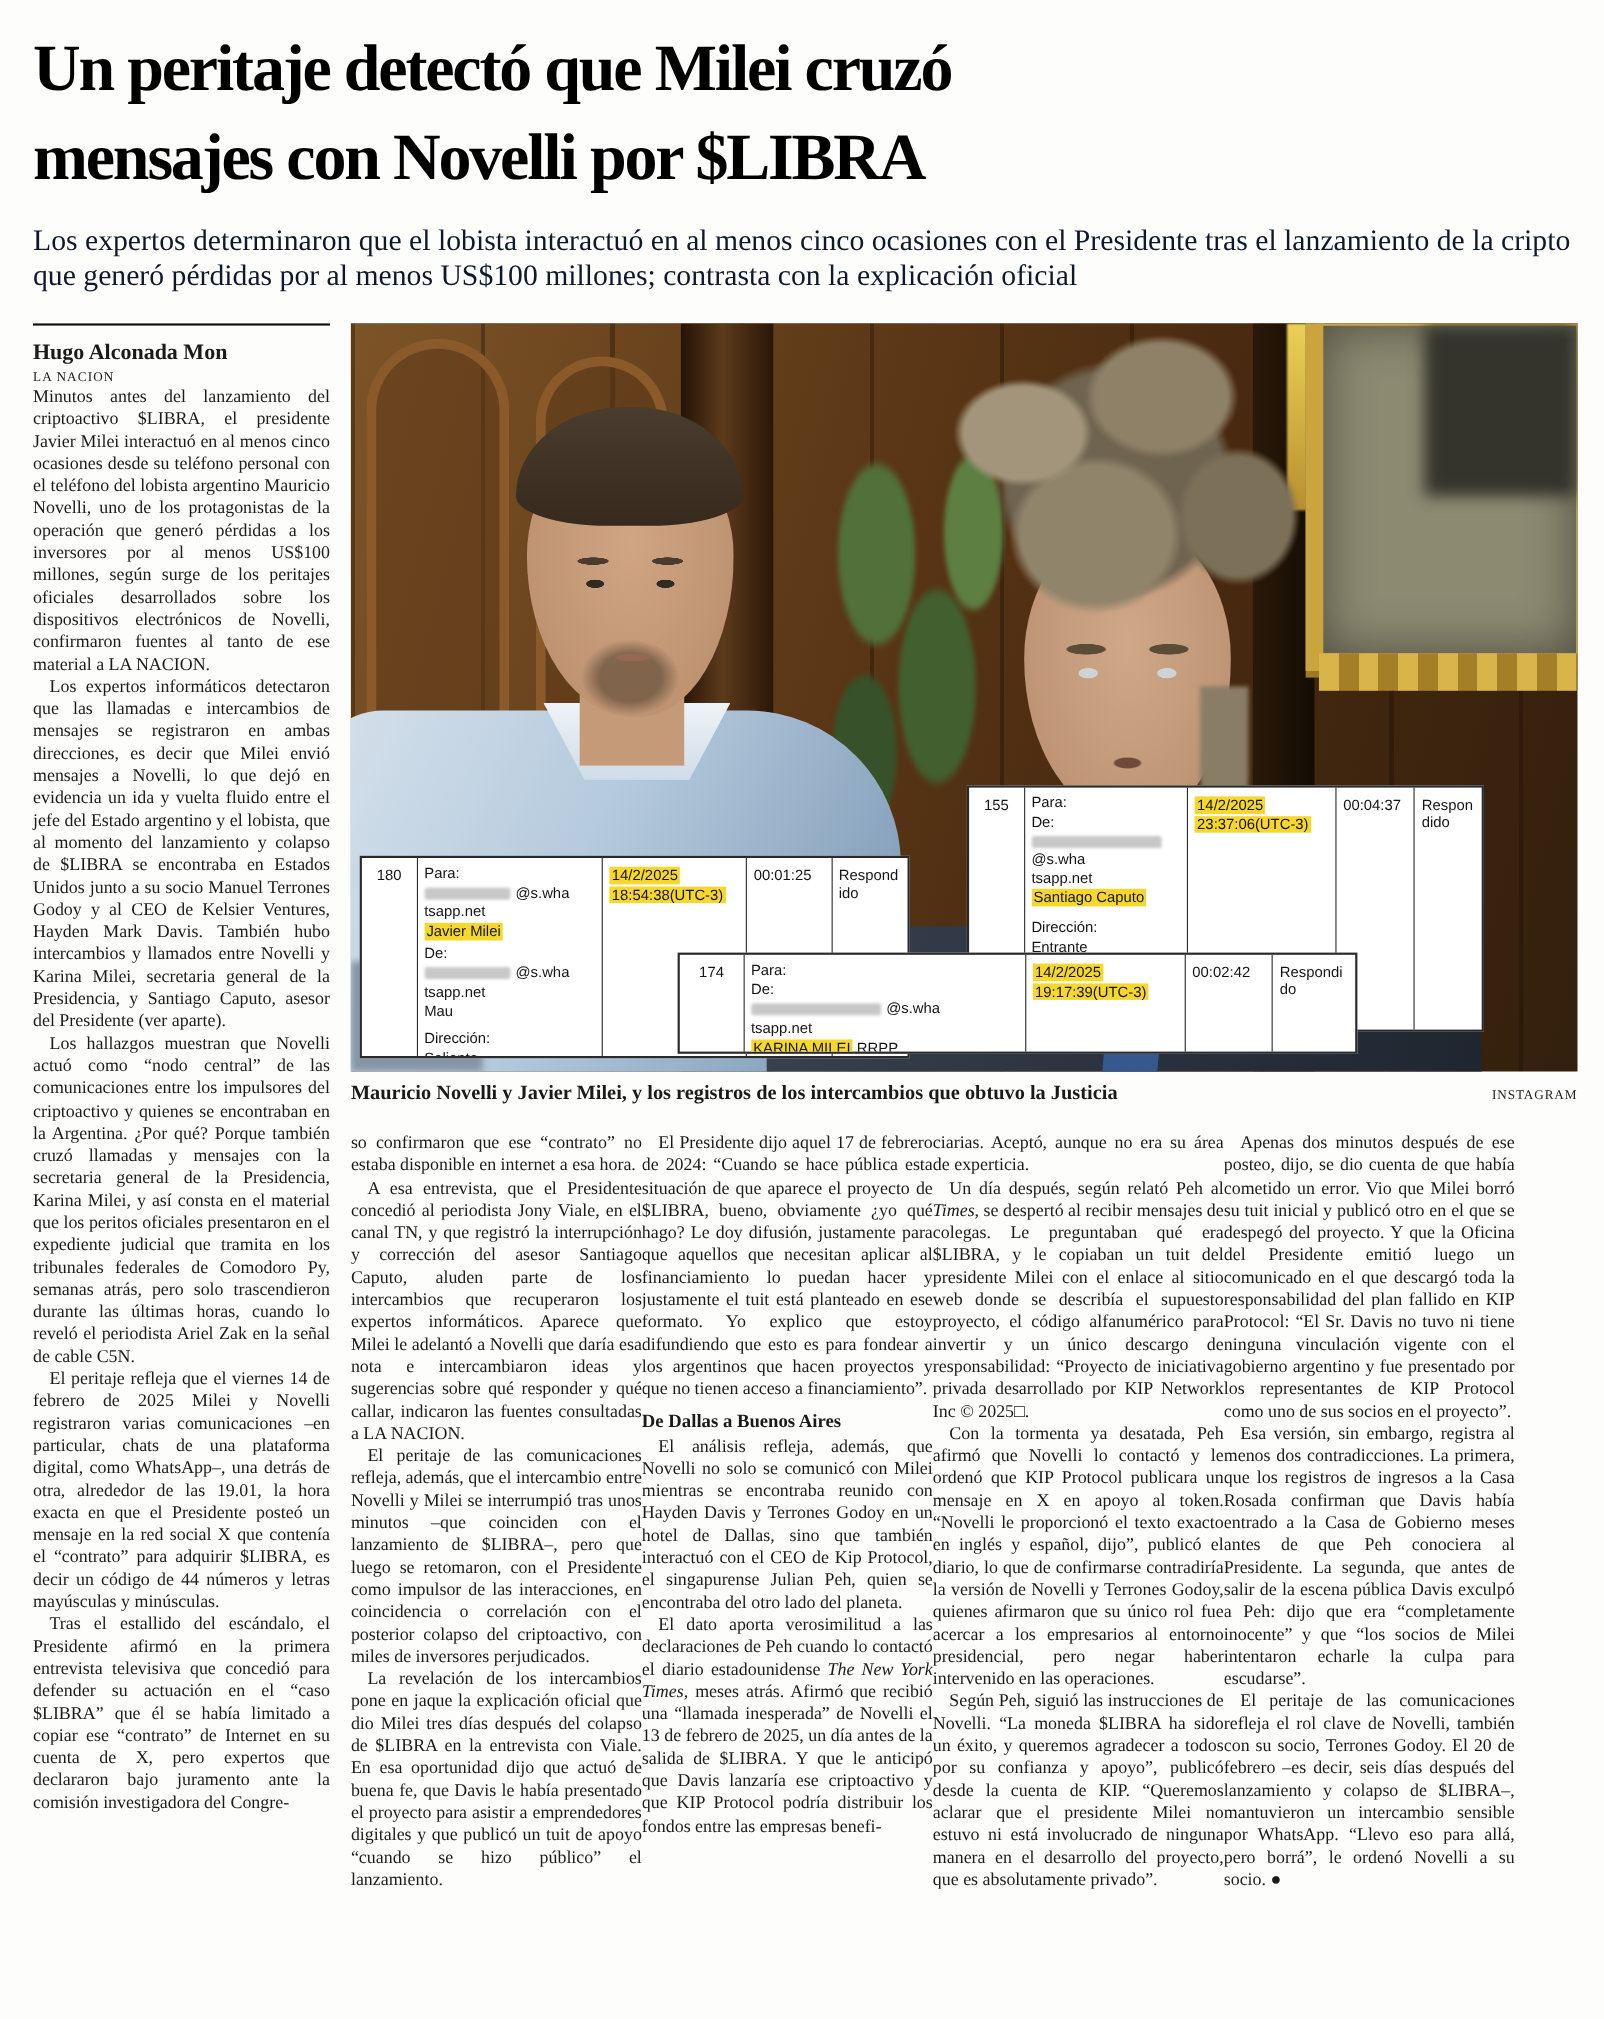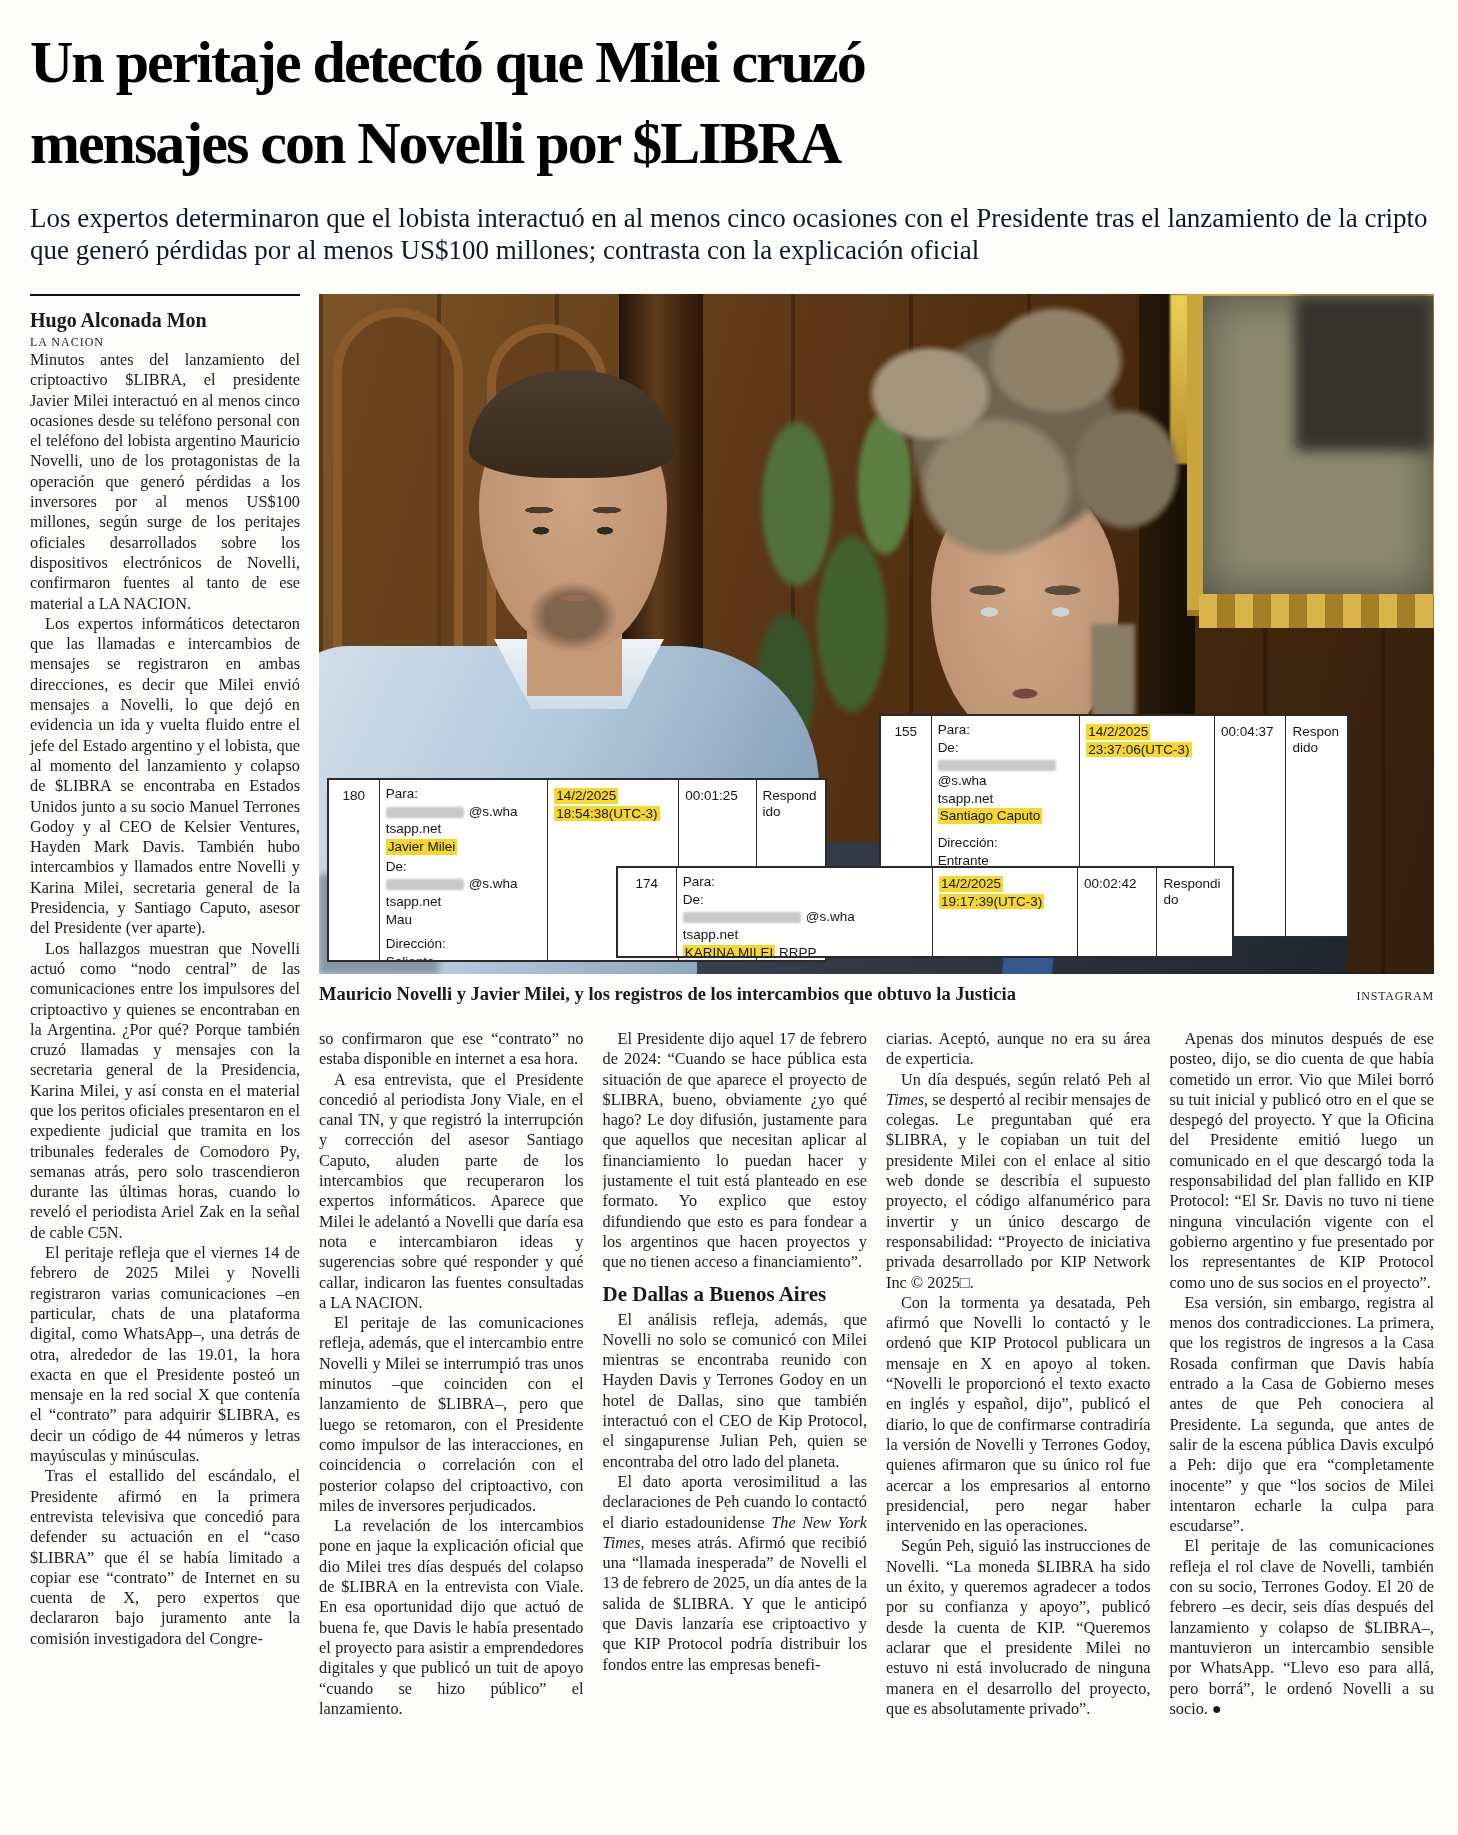--- a/index.html
+++ b/index.html
@@ -16,21 +16,21 @@
   .content { display:flex; gap:19px; margin-top:28px; }
   .col1 { width:270px; flex:none; }
   .right-area { width:1115px; flex:none; }
 
   .byline-rule { border-top:2px solid #111; margin-bottom:13px; }
   .author { font-weight:700; font-size:20px; }
   .agency { font-size:12px; letter-spacing:1px; margin-top:3px; }
 
   .body-text p { text-align:justify; font-size:16.3px; line-height:20.3px; }
   .indent { text-indent:15px; }
-  .subhead { font-weight:700; font-size:21px; margin:9px 0 3px 0; }
+  .subhead { font-weight:700; font-size:17px; margin:9px 0 3px 0; }
   .it { font-style:italic; }
 
   
   .photo-wrap { position:relative; width:1115px; height:680px; overflow:hidden; background:#40260f; }
   .photo-wrap > div { position:absolute; }
 
   .wood { left:0; top:0; width:100%; height:100%;
     background:
       repeating-linear-gradient(90deg, rgba(25,12,4,.35) 0 4px, rgba(255,255,255,0) 4px 118px),
       linear-gradient(105deg,#7c5427 0%,#5f3a18 35%,#4a2a10 62%,#33200d 100%); }
@@ -128,21 +128,21 @@
   .rt-155 { left:560px; top:420px; width:470px; height:224px; z-index:5; }
   .rt-174 { left:297px; top:572px; width:618px; height:92px; z-index:6; }
   .rt-180 .idc{width:50px;} .rt-180 .infoc{width:170px;} .rt-180 .datec{width:132px;} .rt-180 .durc{width:78px;} .rt-180 .statusc{width:70px;}
   .rt-155 .idc{width:50px;} .rt-155 .infoc{width:150px;} .rt-155 .datec{width:136px;} .rt-155 .durc{width:72px;} .rt-155 .statusc{width:62px;}
   .rt-174 .idc{width:58px;} .rt-174 .infoc{width:258px;} .rt-174 .datec{width:146px;} .rt-174 .durc{width:80px;} .rt-174 .statusc{width:76px;}
 
   
   .caption-row { display:flex; justify-content:space-between; align-items:baseline; margin-top:10px; }
   .caption { font-weight:700; font-size:18.5px; }
   .credit { font-size:12px; letter-spacing:.8px; color:#222; }
-  .bottom-cols { display:flex; gap:19px; margin-top:24px; }
+  .bottom-cols { display:flex; margin-top:24px; }
   .bcol { width:264.5px; flex:none; height:727px; overflow:hidden; }
 </style>
 </head>
 <body>
 
 <div class="page">
 
   <h1 class="headline">
     <span>Un peritaje detectó que Milei cruzó</span><br>
     <span>mensajes con Novelli por $LIBRA</span>

